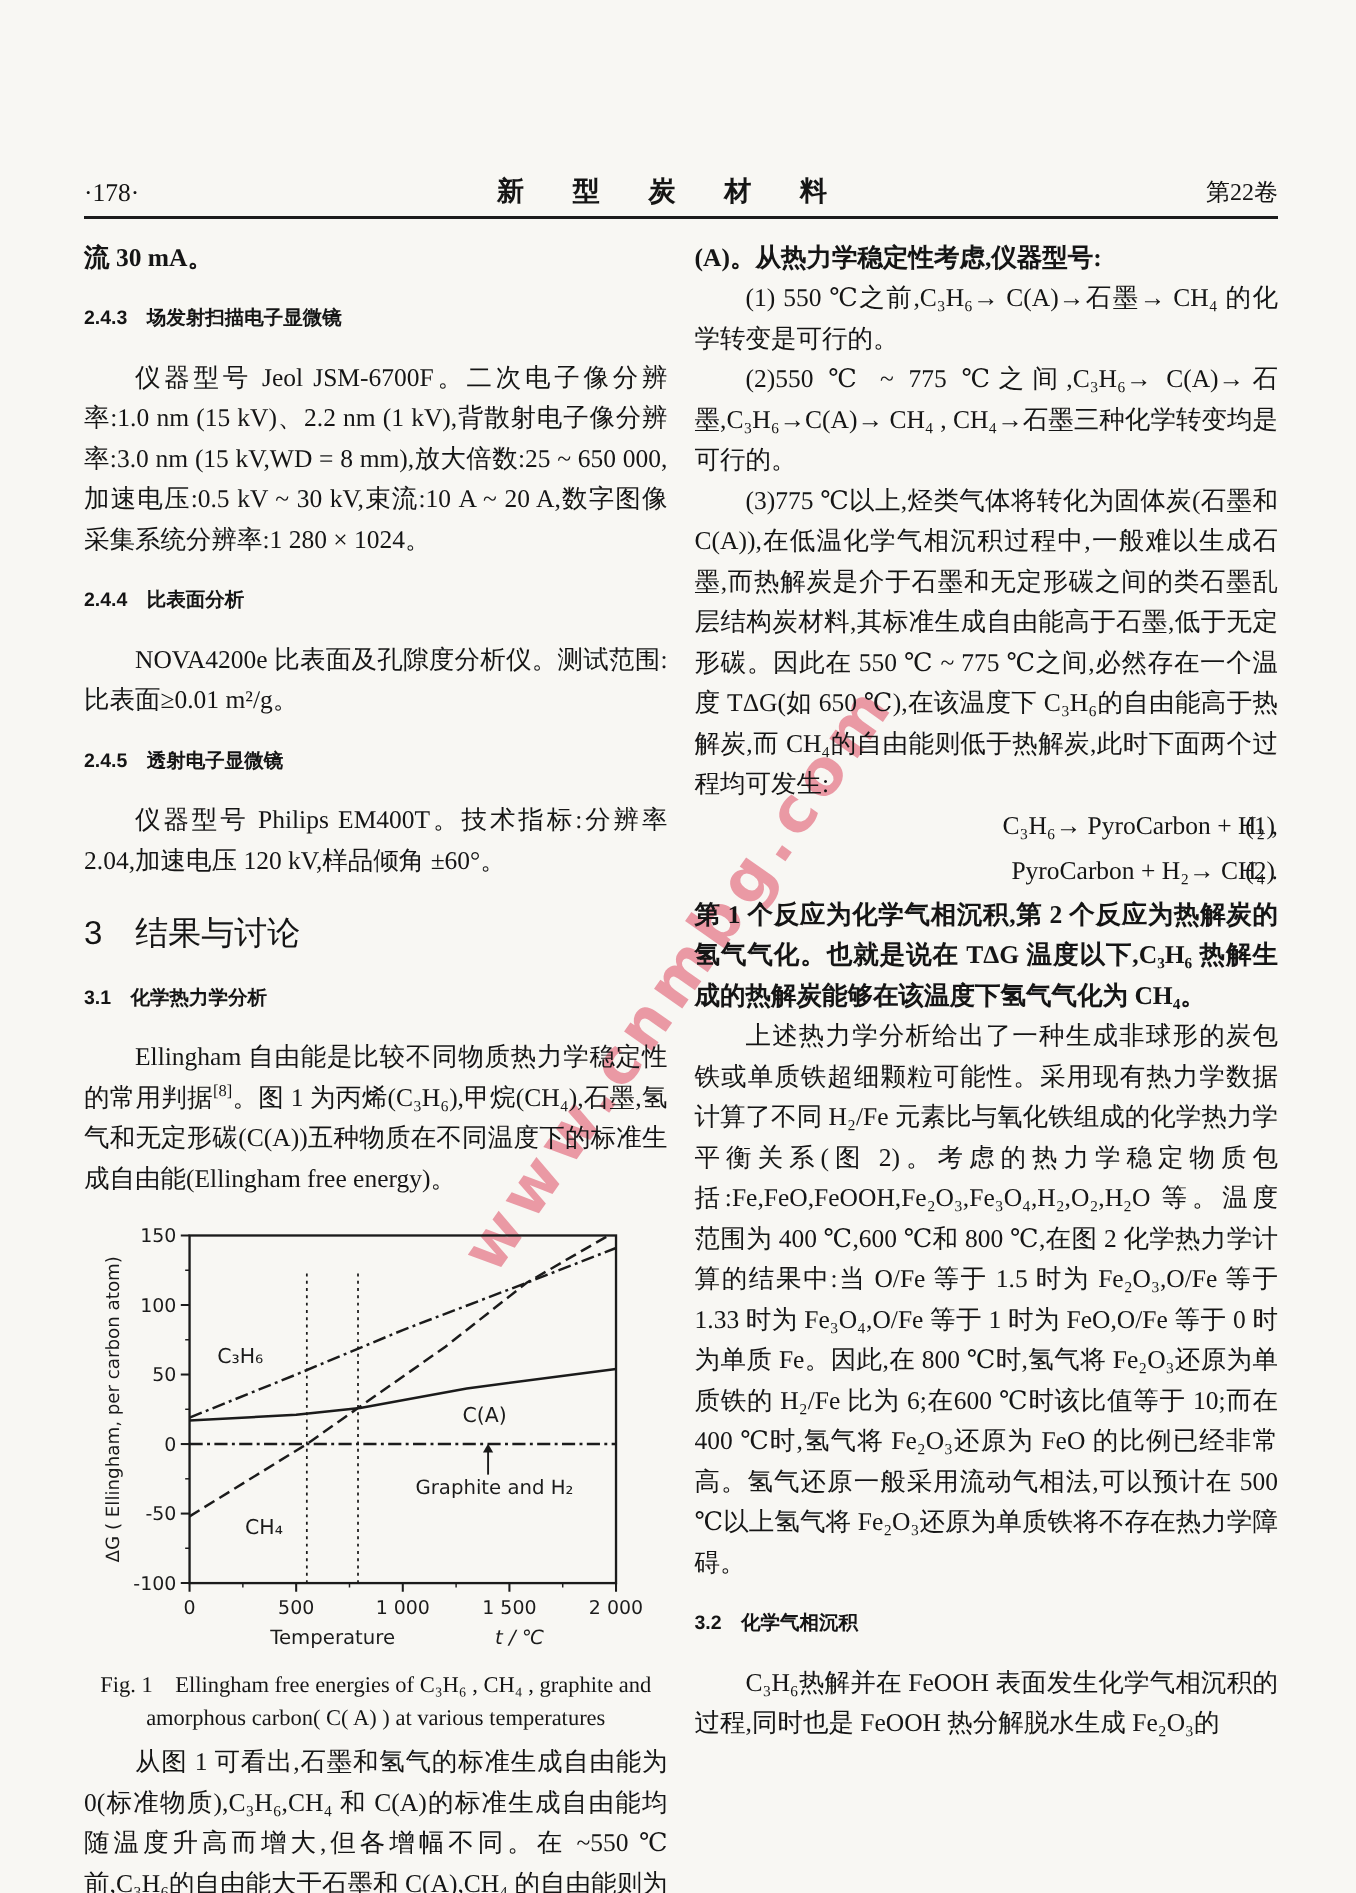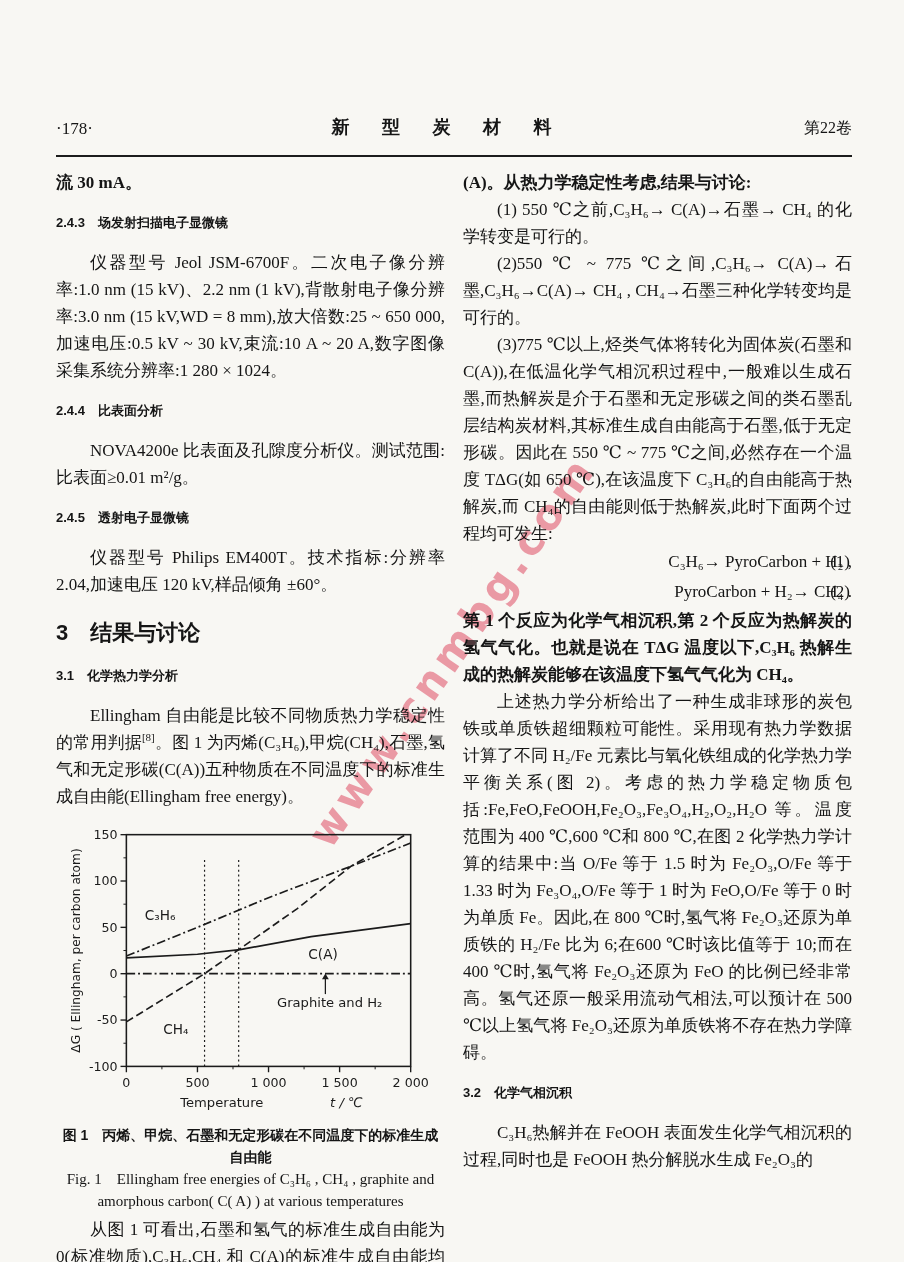--- a/index.html
+++ b/index.html
@@ -8,33 +8,33 @@
     width:904px;height:1262px;
     margin:0 auto;
     background:#f8f7f3;
     overflow:hidden;
     font-family:"Liberation Serif","DejaVu Serif",serif;
     color:#151515;
   }
   .inner{position:absolute;left:56px;top:70px;width:796px;}
   
   .hdr{display:flex;align-items:flex-end;justify-content:space-between;
-       padding-bottom:16px;border-bottom:2.5px solid #1c1c1c;}
+       padding-bottom:5px;border-bottom:2.5px solid #1c1c1c;}
   .hdr .pgno{font-size:17px;}
   .hdr .jtitle{font-size:18px;letter-spacing:14px;font-weight:600;}
   .hdr .vol{font-size:16px;margin-top:48px;}
   
   .cols{display:flex;gap:18px;margin-top:12px;}
   .col{width:389px;font-size:17px;line-height:27px;text-align:justify;}
   p{margin:0;text-indent:2em;}
   p.noindent{text-indent:0;font-weight:bold;}
   .shead{font-family:"Liberation Sans","DejaVu Sans",sans-serif;
          font-weight:bold;font-size:13px;line-height:27px;margin:13px 0;text-indent:0;}
   .bighead{font-family:"Liberation Sans","DejaVu Sans",sans-serif;
-         font-weight:bold;font-size:22px;line-height:30px;margin:20px 0 14px 0;text-indent:0;}
+         font-weight:normal;font-size:22px;line-height:30px;margin:20px 0 14px 0;text-indent:0;}
   sup.ref{font-size:11px;vertical-align:super;line-height:0;}
   
   .figwrap{margin:10px 0 4px 0;}
   .figwrap svg{display:block;margin:0 auto;}
   .figcap{text-align:center;text-indent:0;line-height:22px;margin-top:4px;}
   .figcap .cn{font-family:"Liberation Sans","DejaVu Sans",sans-serif;
               font-weight:bold;font-size:14px;display:block;}
   .figcap .en{font-size:15px;display:block;}
   
   .eqrow{position:relative;text-indent:0;line-height:30px;text-align:right;}
@@ -120,31 +120,30 @@
               <text x="248.88" y="139.56799999999998" font-size="14" font-family="&quot;DejaVu Sans&quot;,sans-serif" fill="#1b1b1b">C(A)</text>
               <polyline points="62,154.8 354,154.8" fill="none" stroke="#1b1b1b" stroke-width="1.7" stroke-dasharray="9 3 2 3"></polyline>
               <line x1="266.4" y1="175.744" x2="266.4" y2="159.56" stroke="#1b1b1b" stroke-width="1.3"></line>
               <polygon points="262.9,160.56 269.9,160.56 266.4,154.56" fill="#1b1b1b"></polygon>
               <text x="270.78" y="189.072" text-anchor="middle" font-size="13.5" font-family="&quot;DejaVu Sans&quot;,sans-serif" fill="#1b1b1b">Graphite and H₂</text>
               <text x="14" y="131" text-anchor="middle" font-size="12.5" font-family="&quot;DejaVu Sans&quot;,sans-serif" fill="#1b1b1b" transform="rotate(-90 14 131)">ΔG ( Ellingham, per carbon atom)</text>
               <text x="160" y="292" text-anchor="middle" font-size="13.5" font-family="&quot;DejaVu Sans&quot;,sans-serif" fill="#1b1b1b">Temperature</text>
               <text x="288" y="292" text-anchor="middle" font-size="13.5" font-family="&quot;DejaVu Sans&quot;,sans-serif" font-style="italic" fill="#1b1b1b">t / ℃</text>
             </svg>
           <div class="figcap">
-            <span class="cn">图 1　丙烯、甲烷、石墨和无定形碳在不同温度下的标准生成自由能</span>
             <span class="en">Fig. 1　Ellingham free energies of C₃H₆ , CH₄ , graphite and</span>
             <span class="en">amorphous carbon( C( A) ) at various temperatures</span>
           </div>
         </div>
 
         <p>从图 1 可看出,石墨和氢气的标准生成自由能为 0(标准物质),C₃H₆,CH₄ 和 C(A)的标准生成自由能均随温度升高而增大,但各增幅不同。在 ~550 ℃前,C₃H₆的自由能大于石墨和 C(A),CH₄ 的自由能则为负值;在 550 ℃ ~ 775 ℃之间 CH₄的自由能大于石墨成为正值,但仍小于 C(A)和 C₃H₆;775 ℃以上,C₃H₆ 和 CH₄ 的自由能大于石墨和 C</p>
       </div>
 
       <div class="col">
-        <p class="noindent">(A)。从热力学稳定性考虑,结果与讨论:</p>
+        <p class="noindent">(A)。从热力学稳定性考虑,仪器型号:</p>
         <p>(1) 550 ℃之前,C₃H₆→ C(A)→石墨→ CH₄ 的化学转变是可行的。</p>
         <p>(2)550 ℃ ~ 775 ℃之间,C₃H₆→ C(A)→石墨,C₃H₆→C(A)→ CH₄ , CH₄→石墨三种化学转变均是可行的。</p>
         <p>(3)775 ℃以上,烃类气体将转化为固体炭(石墨和 C(A)),在低温化学气相沉积过程中,一般难以生成石墨,而热解炭是介于石墨和无定形碳之间的类石墨乱层结构炭材料,其标准生成自由能高于石墨,低于无定形碳。因此在 550 ℃ ~ 775 ℃之间,必然存在一个温度 TΔG(如 650 ℃),在该温度下 C₃H₆的自由能高于热解炭,而 CH₄的自由能则低于热解炭,此时下面两个过程均可发生:</p>
         <div class="eqrow">
           <span>C₃H₆→ PyroCarbon +  H₂ ,</span>
           <span class="eqno">(1)</span>
         </div>
         <div class="eqrow">
           <span>PyroCarbon + H₂→ CH₄ .</span>
           <span class="eqno">(2)</span>

